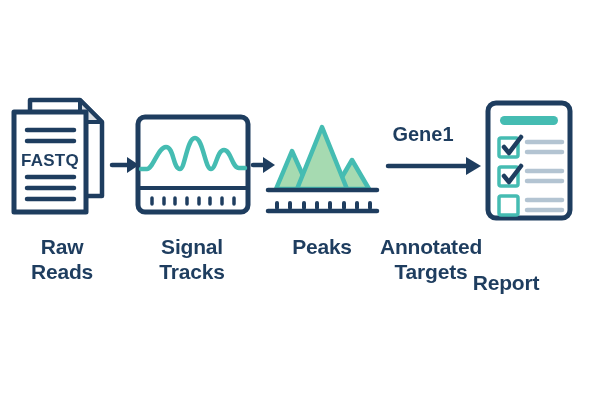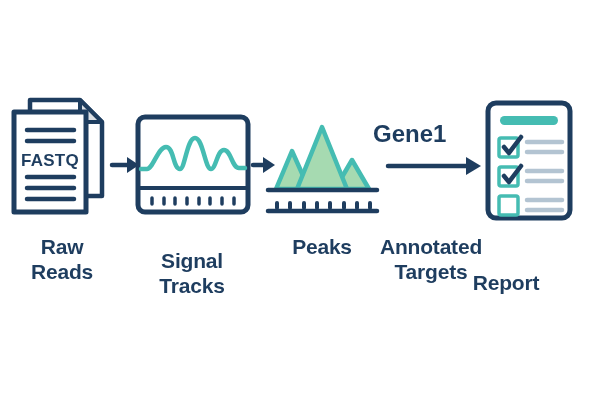--- a/index.html
+++ b/index.html
@@ -14,22 +14,22 @@
     position:relative;width:600px;height:400px;background:#ffffff;overflow:hidden;
     font-family:"Liberation Sans",sans-serif;
   }
   .stage svg{position:absolute;left:0;top:0;}
   .icon-label{
     position:absolute;text-align:center;
     font-weight:700;font-size:21px;line-height:25px;
     color:var(--navy);letter-spacing:-0.2px;
   }
   .gene-label{
-    position:absolute;width:100px;
-    font-weight:700;font-size:24px;line-height:22px;
+    position:absolute;text-align:center;width:100px;
+    font-weight:700;font-size:20px;line-height:22px;
     color:var(--navy);
   }
   .doc-text{
     font-family:"Liberation Sans",sans-serif;
     font-weight:700;font-size:17px;letter-spacing:.3px;
     fill:var(--navy);
   }
 </style>
 </head>
 <body>
@@ -131,18 +131,18 @@
           <line x1="527" y1="200" x2="562" y2="200"></line>
           <line x1="527" y1="210" x2="562" y2="210"></line>
         </g>
       </g>
     </g>
   </svg>
 
   <div class="gene-label" style="left:373px;top:123px;">Gene1</div>
 
   <div class="icon-label" style="left:12px;top:234px;width:100px;">Raw Reads</div>
-  <div class="icon-label" style="left:142px;top:248px;width:100px;">Signal Tracks</div>
+  <div class="icon-label" style="left:142px;top:234px;width:100px;">Signal Tracks</div>
   <div class="icon-label" style="left:371px;top:234px;width:120px;">Annotated Targets</div>
   <div class="icon-label" style="left:272px;top:234px;width:100px;">Peaks</div>
   <div class="icon-label" style="left:456px;top:234px;width:100px;margin-top:36px;">Report</div>
 
 </div>
 
 </body></html>

